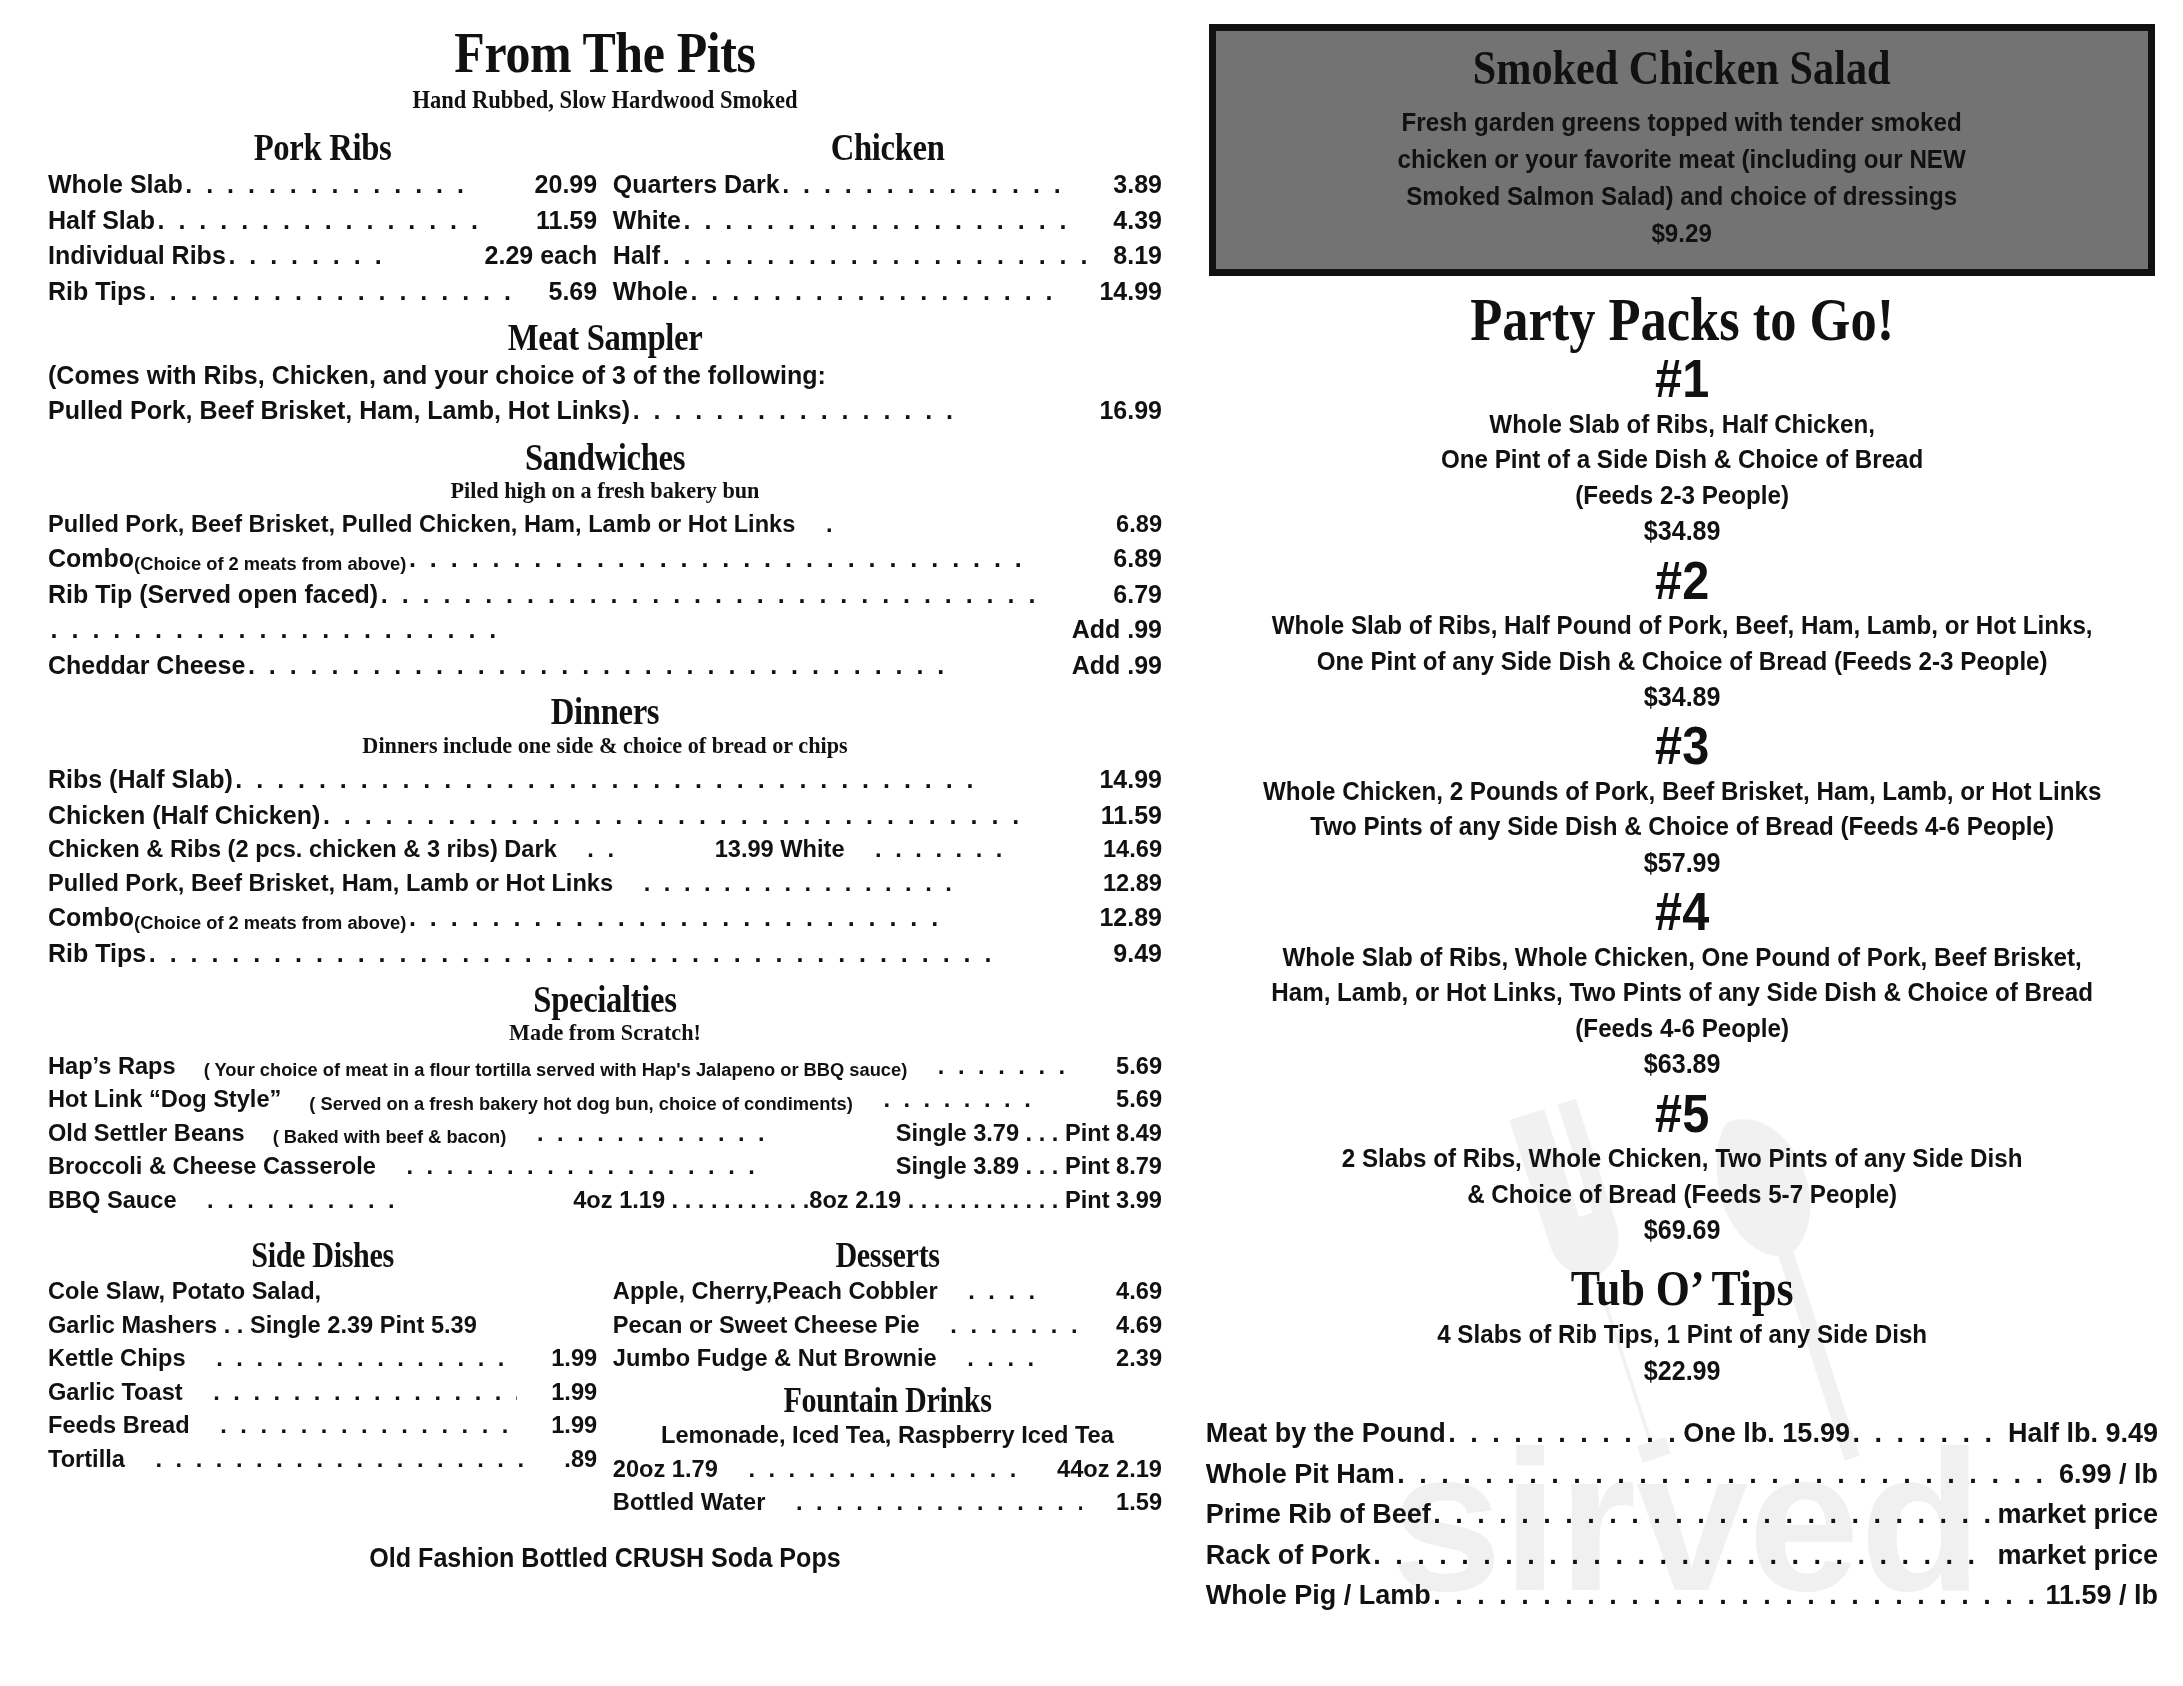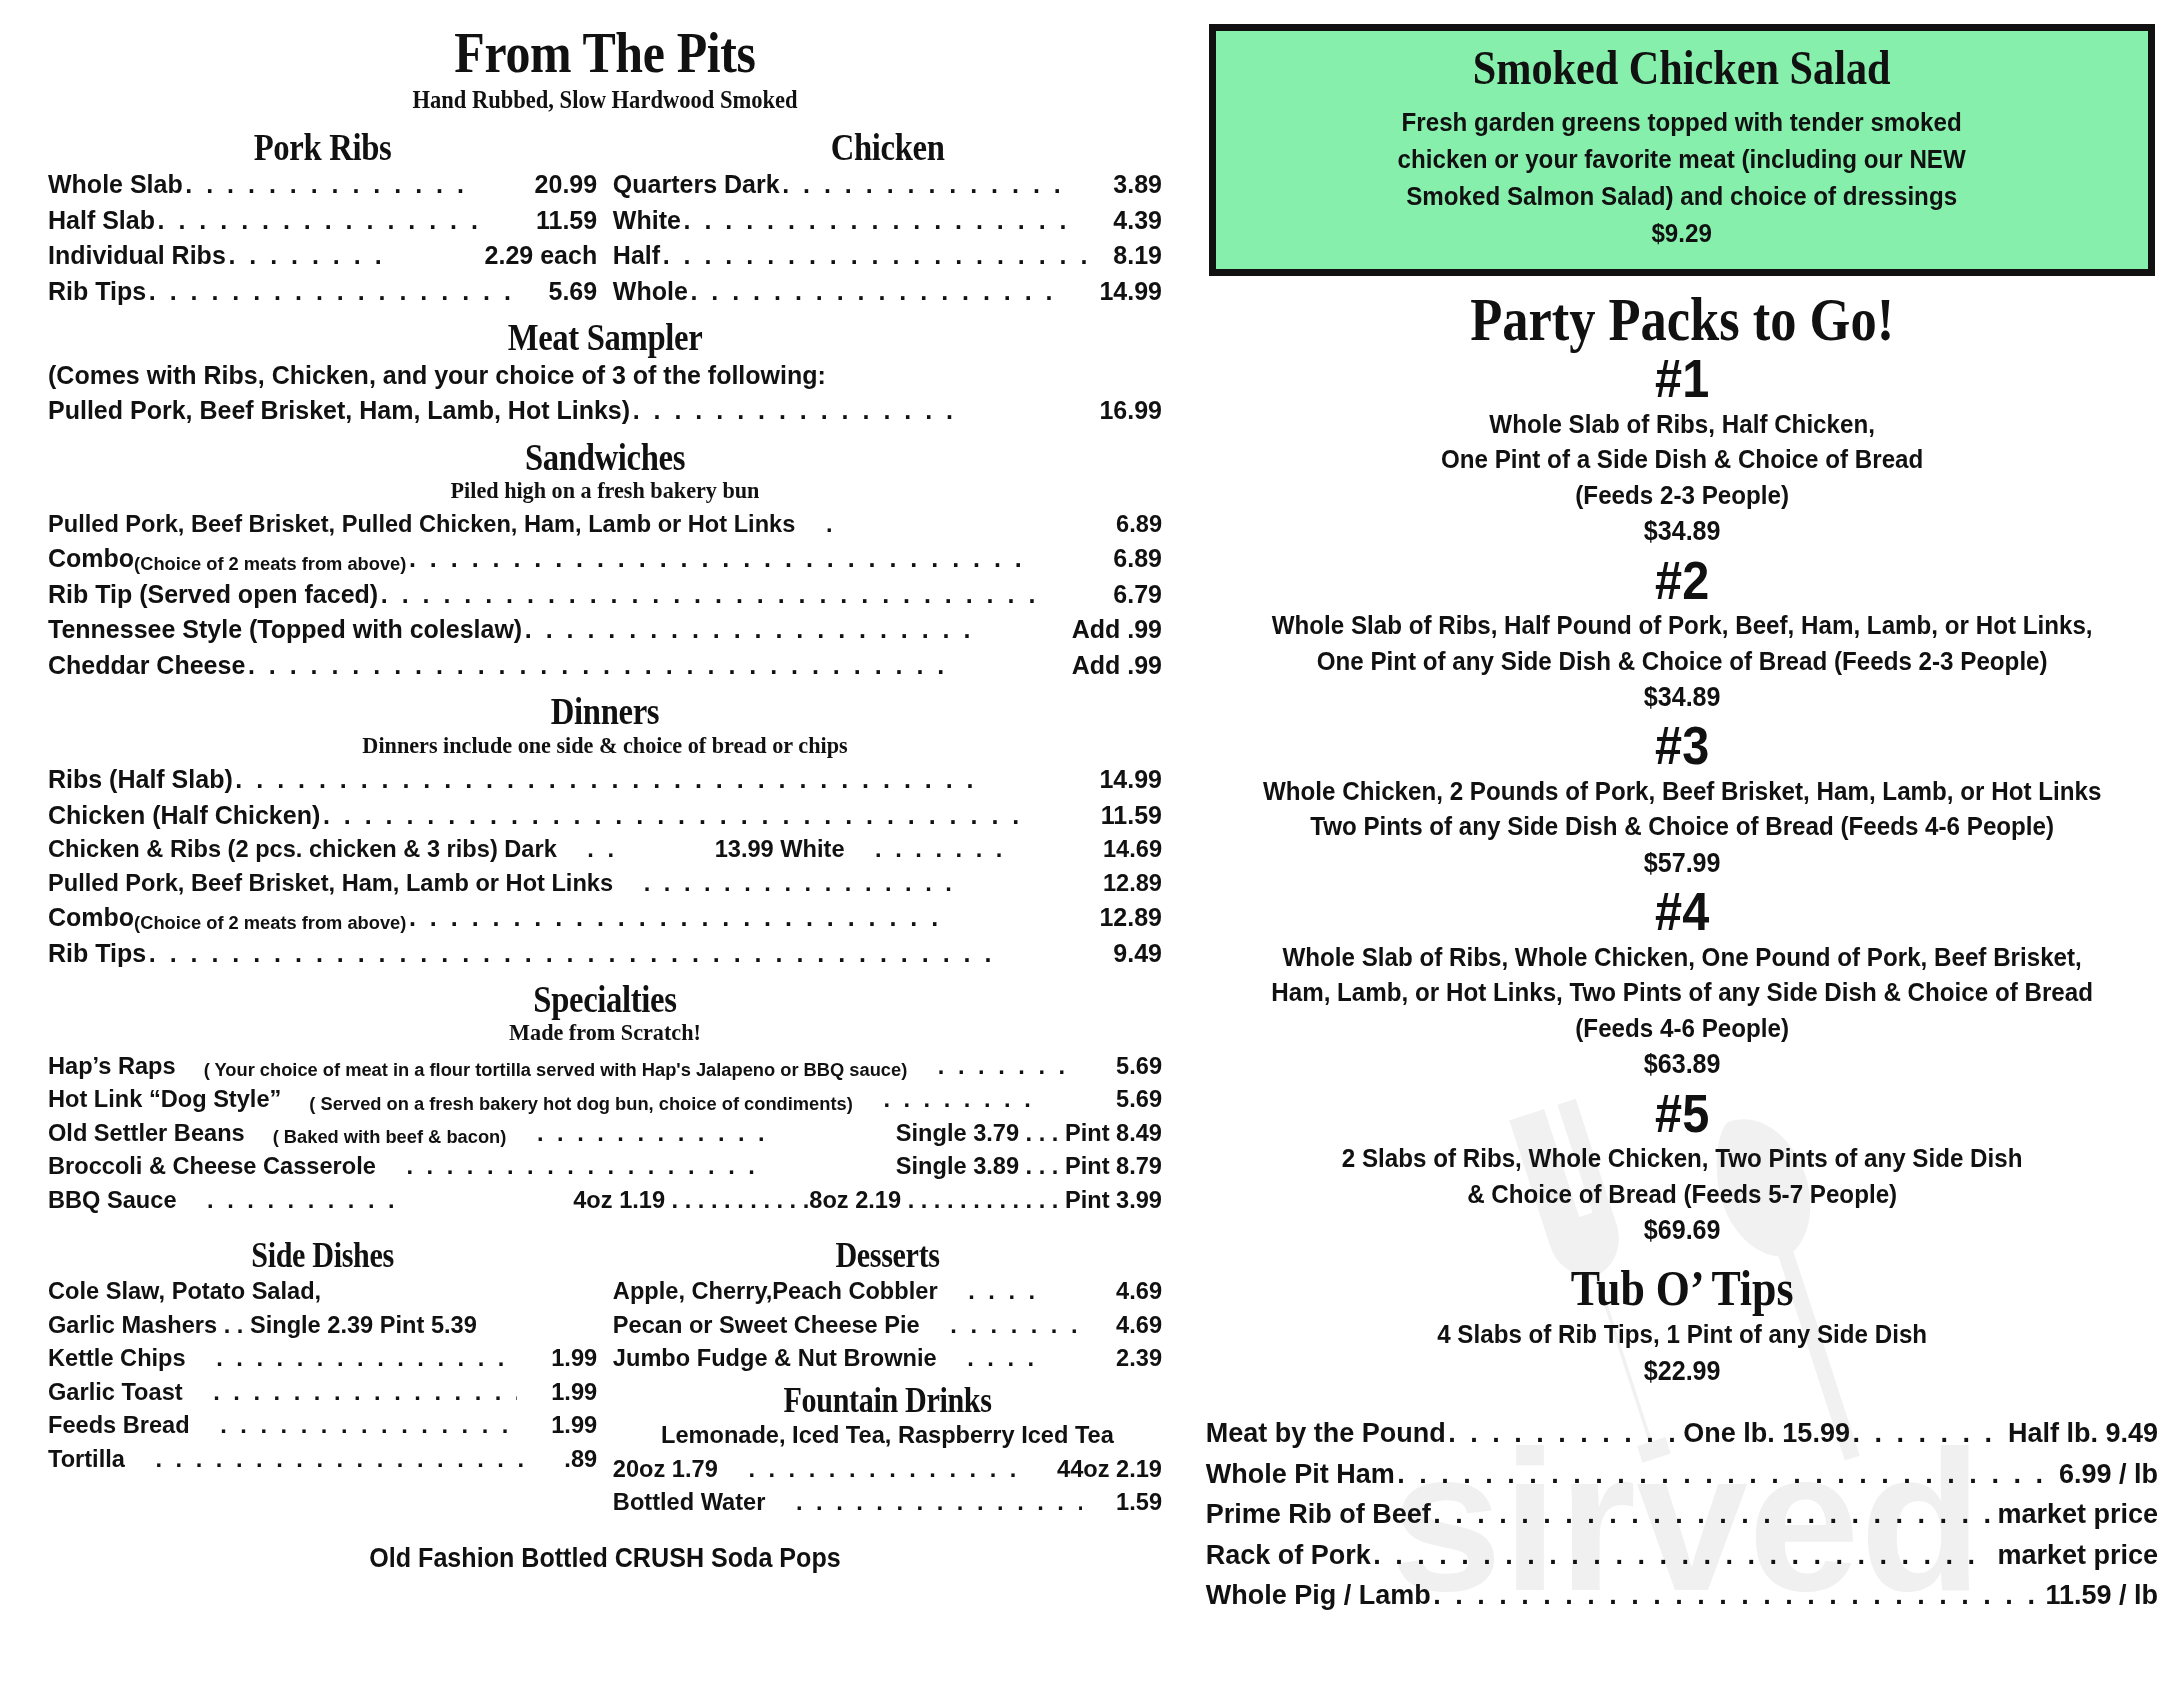--- a/index.html
+++ b/index.html
@@ -125,21 +125,21 @@
 
   
   .rrow { font-size: 27px; line-height: 1.5; }
 
   
   .salad-box {
     border: 7.9px solid #111111;
     padding: 12.2px 23px 17.5px 23px;
     margin: 5.2px 3.5px 3.5px 3.5px;
     text-align: center;
-    background: #86efac;
+    background: #737373;
   }
   .salad-box .bt {
     font-family: "Liberation Serif", serif;
     font-weight: bold;
     font-size: 48px;
     line-height: 1.05;
     transform: scaleX(0.88);
     margin-bottom: 10.5px;
   }
   .salad-box .bd {
@@ -305,21 +305,20 @@
       <span class="nm sm">(Choice of 2 meats from above)</span>
       <span class="dots">. . . . . . . . . . . . . . . . . . . . . . . . . . . . . .</span>
       <span class="pr">6.89</span>
     </div>
     <div class="row">
       <span class="nm">Rib Tip (Served open faced)</span>
       <span class="dots">. . . . . . . . . . . . . . . . . . . . . . . . . . . . . . . .</span>
       <span class="pr">6.79</span>
     </div>
     <div class="row">
-      <span class="nm">Tennessee Style (Topped with coleslaw)</span>
       <span class="dots">. . . . . . . . . . . . . . . . . . . . . .</span>
       <span class="pr">Add .99</span>
     </div>
     <div class="row">
       <span class="nm">Cheddar Cheese</span>
       <span class="dots">. . . . . . . . . . . . . . . . . . . . . . . . . . . . . . . . . .</span>
       <span class="pr">Add .99</span>
     </div>
 
     <h2 class="serif-head sec">Dinners</h2>

